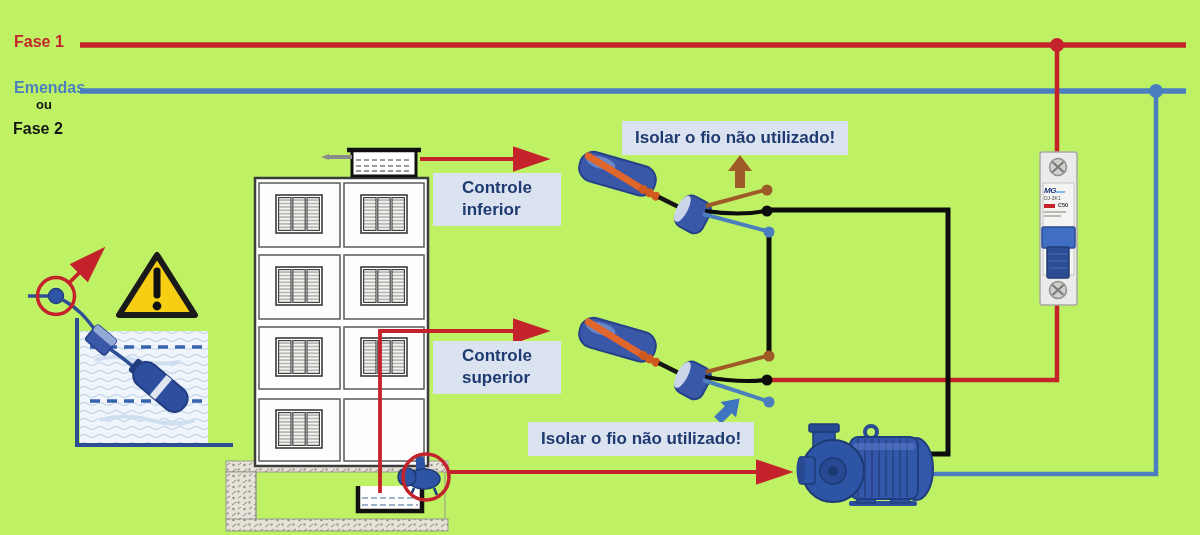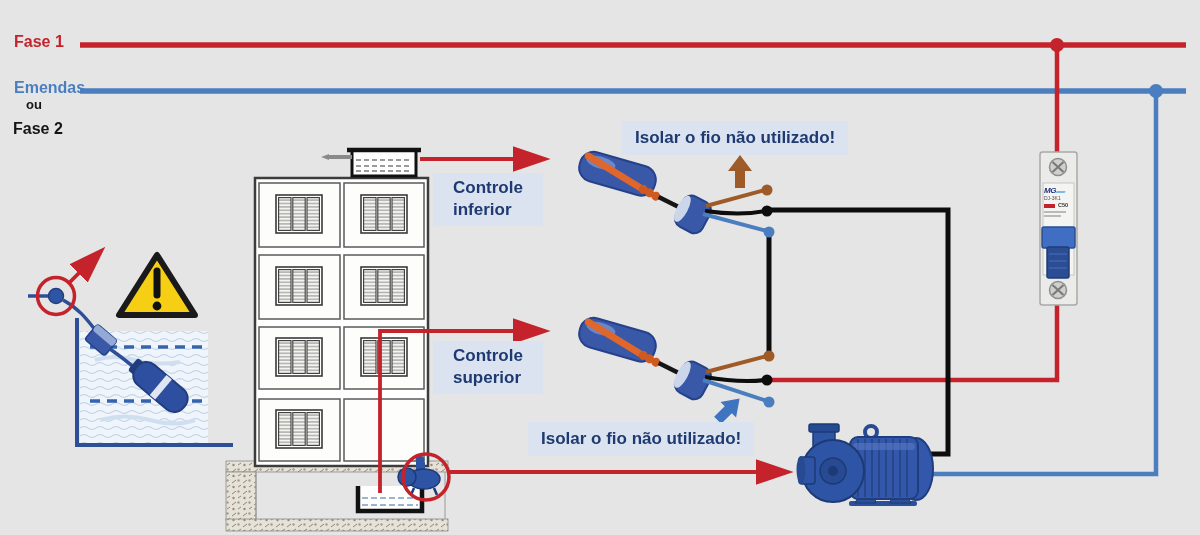--- a/index.html
+++ b/index.html
@@ -1,27 +1,27 @@
 <!DOCTYPE html>
 <html><head>
 <meta charset="utf-8">
 <style>
   html,body{margin:0;padding:0;background:#fff;}
-  .stage{position:relative;width:1200px;height:535px;background:#e5e5e5;overflow:hidden;
+  .stage{position:relative;width:1200px;height:535px;background:#bef264;overflow:hidden;
          font-family:"Liberation Sans",sans-serif;}
   .stage svg{position:absolute;left:0;top:0;}
   .lbl{position:absolute;font-weight:bold;white-space:nowrap;}
   .fase1{left:14px;top:33px;font-size:16px;color:#c5232b;}
   .neutro{left:14px;top:79px;font-size:16px;color:#4a7ebe;}
-  .ou{left:26px;top:97px;font-size:13px;color:#151515;font-weight:600;}
+  .ou{left:36px;top:97px;font-size:13px;color:#151515;font-weight:600;}
   .fase2{left:13px;top:120px;font-size:16px;color:#151515;}
   .emendas{position:absolute;left:60px;top:196px;width:164px;text-align:center;
            color:#cc2129;font-weight:bold;font-size:15.5px;line-height:17px;word-spacing:5px;}
   .badge{position:absolute;background:#dbe3f1;color:#1e3a70;font-weight:bold;
-         font-size:17px;line-height:1.32;padding:4px 20px;white-space:nowrap;}
+         font-size:17px;line-height:1.32;padding:4px 29px;white-space:nowrap;}
   .ctrl-sup{left:433px;top:173px;}
   .ctrl-inf{left:433px;top:341px;}
   .isolar-sup{left:622px;top:121px;padding:6px 13px;}
   .isolar-inf{left:528px;top:422px;padding:6px 13px;}
   .disjuntor-lbl{left:936px;top:147px;padding:6px 14px;}
   .breaker-face{position:absolute;left:1044px;top:187px;width:30px;font-size:6px;line-height:1;}
   .breaker-face .mg{font-weight:bold;font-style:italic;font-size:8px;color:#1b2f7d;letter-spacing:-0.5px;}
   .breaker-face .mg-tail{display:inline-block;width:9px;height:3px;border-bottom:2px solid #7db8e8;
                          transform:skewX(-30deg);margin-left:1px;}
   .breaker-face .model{font-size:5px;color:#4a4a4a;margin-top:1px;}

